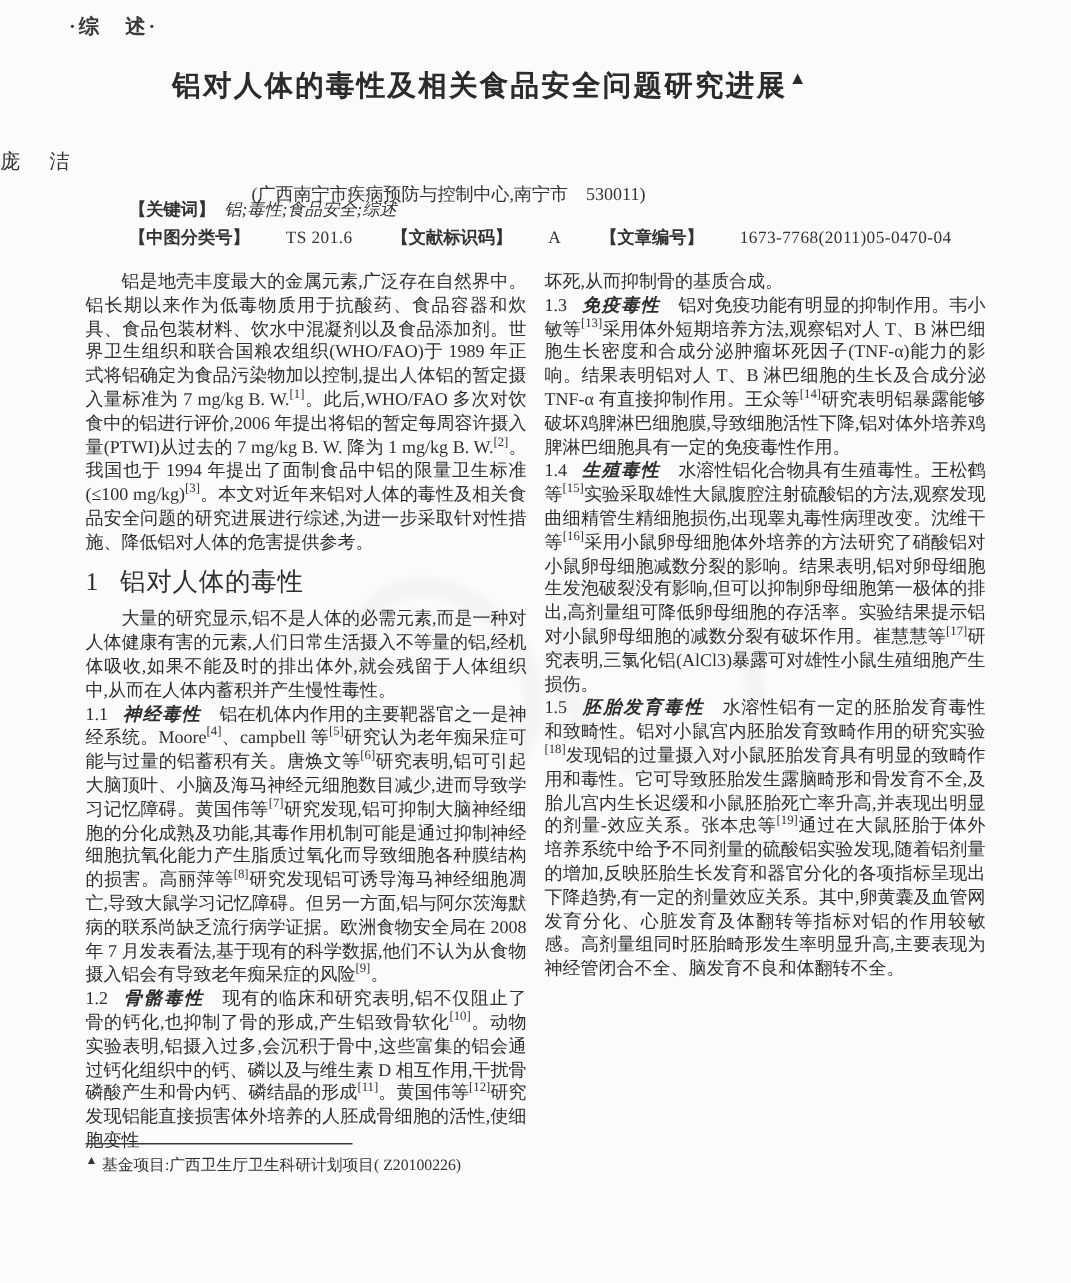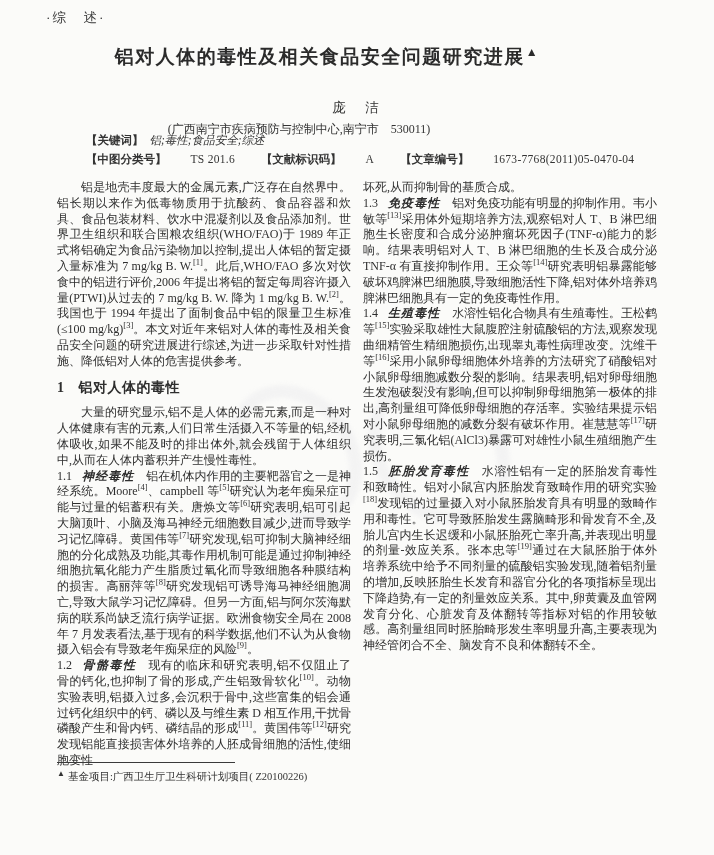--- a/index.html
+++ b/index.html
@@ -17,31 +17,31 @@
     opacity:.55; transform:rotate(-38deg); pointer-events:none; }
   .watermark .wm-stroke {
     position:absolute; border:13px solid #ededef; border-radius:50%;
     filter:blur(2px);
   }
   .wm1 { width:120px; height:150px; left:40px; top:30px; }
   .wm2 { width:130px; height:160px; left:150px; top:110px; }
 
   .category-label {
     position:absolute; left:46px; top:9px;
-    font-size:13.5px; font-weight:400; letter-spacing:2px; color:#3a3a3a;
+    font-size:13.5px; font-weight:700; letter-spacing:2px; color:#3a3a3a;
   }
 
   .paper-title {
     position:absolute; top:44px; left:0; width:654px; text-align:center;
     font-size:19px; font-weight:700; letter-spacing:1.5px; color:#2b2b2b;
   }
   .paper-title sup { font-size:12px; font-weight:700; margin-left:1px; }
 
   .author-line {
-    position:absolute; top:99px; left:0; width:714px; text-align:center;
+    position:absolute; top:99px; left:0; width:714px; 
     font-size:13.5px; letter-spacing:3px; color:#333;
   }
   .affiliation-line {
     position:absolute; top:121px; left:0; width:572px; text-align:center;
     font-size:12px; color:#333;padding-left:26px;
   }
 
   .meta-block {
     position:absolute; top:131px; left:86px; right:40px;
     font-size:11.5px; line-height:19px; color:#333;
@@ -55,21 +55,21 @@
     position:absolute; top:180px; left:57px; width:600px;
     display:flex; gap:12px;
   }
   .col { width:294px; font-size:12px; line-height:15.8px; text-align:justify;
     color:#2e2e2e; }
   .col p { margin:0; }
   .para-indent { text-indent:2em; }
   .col sup { font-size:8.5px; line-height:0; }
 
   .section-h1 {
-    font-weight:700; font-size:14px; margin:10px 0 10px !important;
+    font-weight:400; font-size:17px; margin:10px 0 10px !important;
     text-indent:0; letter-spacing:.5px;
   }
   .section-h1 .h1-num { margin-right:14px; }
 
   .sub-para { text-indent:0; }
   .sub-num { margin-right:10px; }
   .sub-title { font-style:italic; font-weight:600; margin-right:12px; letter-spacing:1px; }
 
   .footnote {
     position:absolute; left:57px; top:762px; width:300px;

